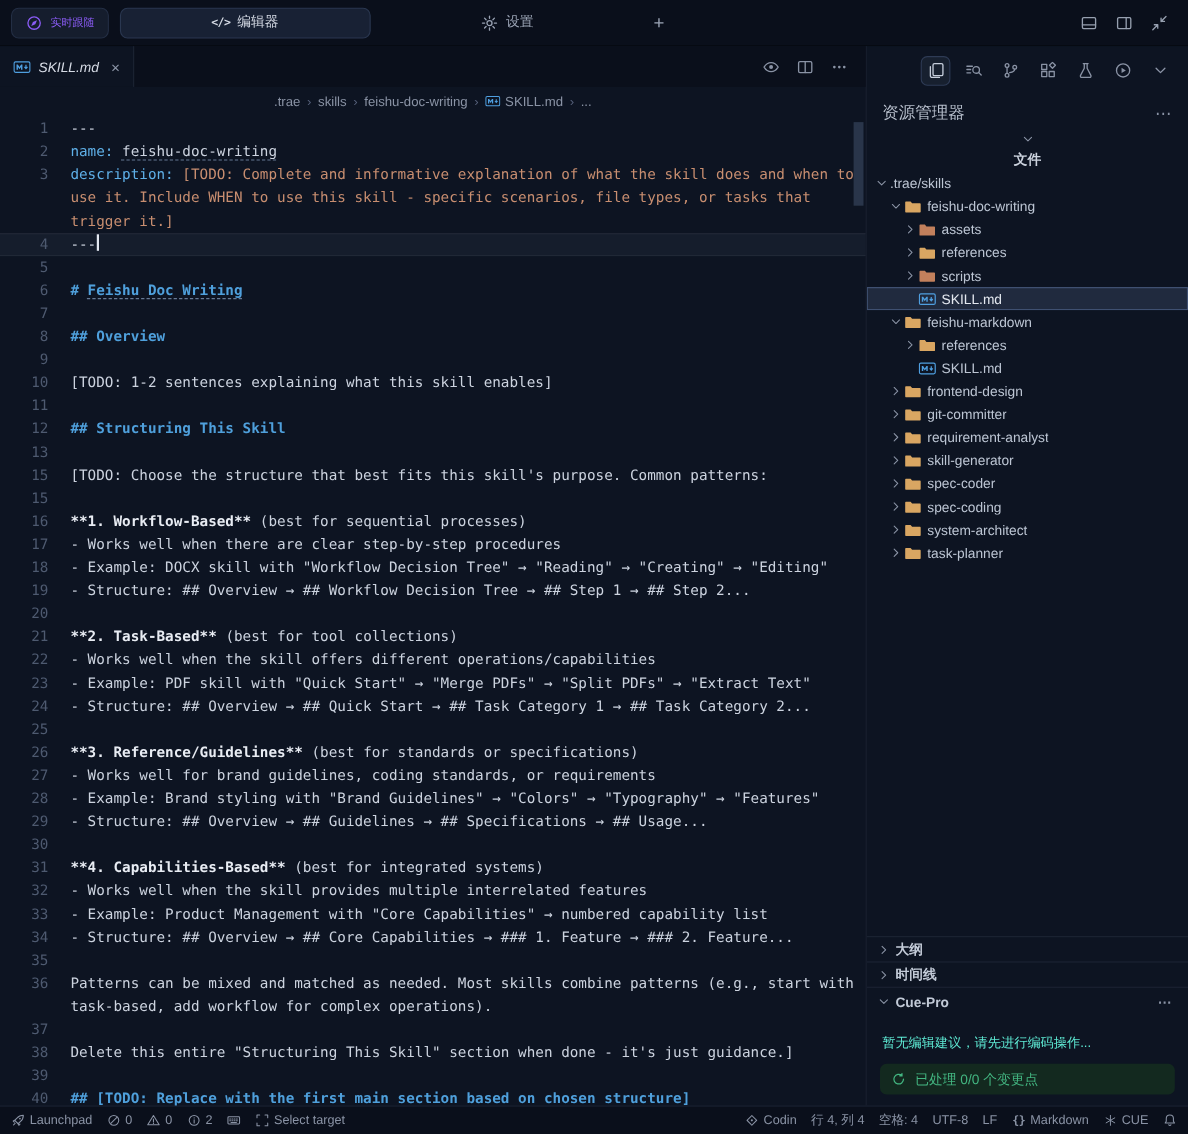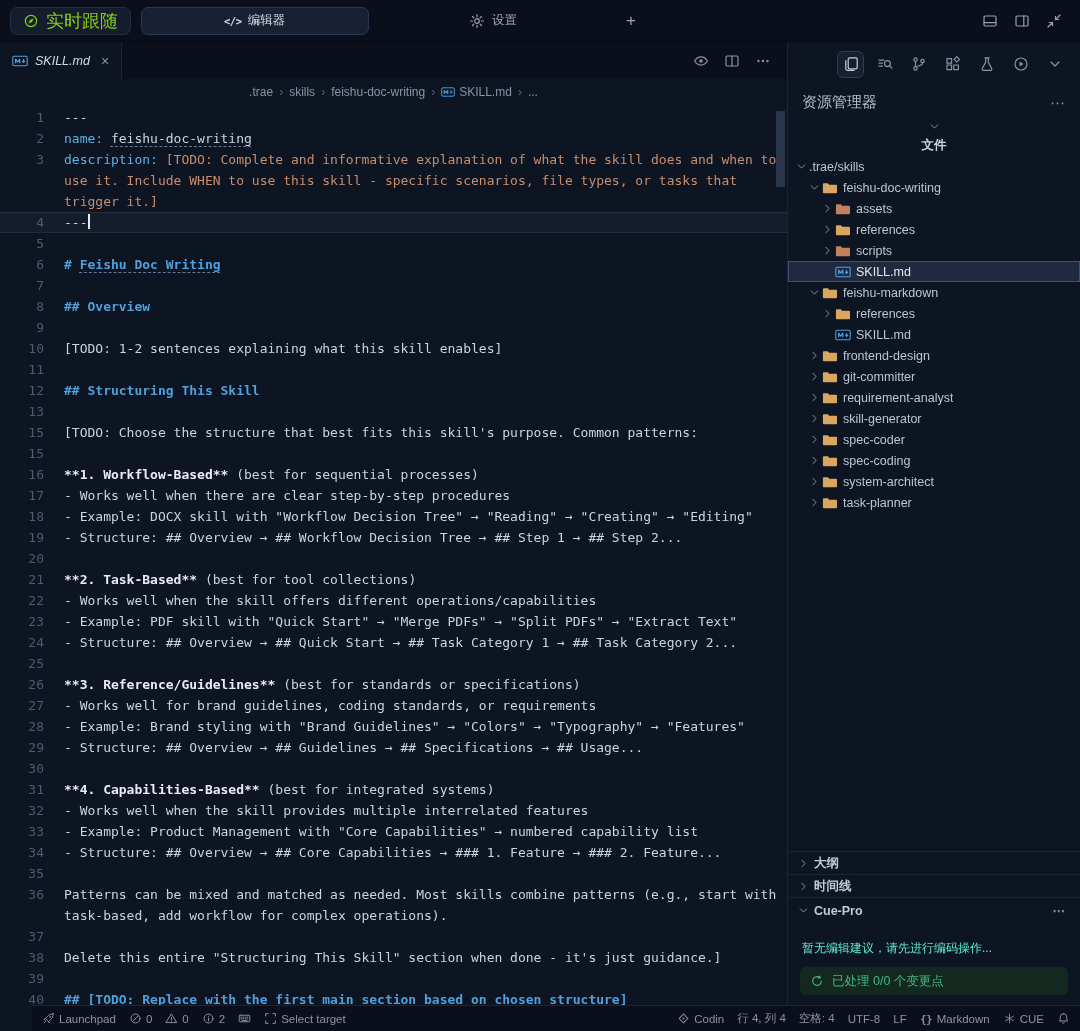--- a/index.html
+++ b/index.html
@@ -2,21 +2,21 @@
 <html><head>
 <meta charset="utf-8">
 <style>
   * { box-sizing: border-box; }
   html,body { margin:0; padding:0; width:1080px; height:1031px; background:#070b14; overflow:hidden;
               font-family:"Liberation Sans", sans-serif; }
   .window { width:1080px; height:1031px; display:flex; flex-direction:column; background:#0d1422; }
 
   
   .topbar { height:42px; flex:none; background:#0a0f1b; display:flex; align-items:center; padding:0 10px; gap:10px; border-bottom:1px solid #060a12; }
-  .tbtn { display:flex; align-items:center; gap:7px; height:28px; padding:0 12px; background:#151d2d; border:1px solid #232e44; border-radius:7px; color:#84cc16; font-size:18px; cursor:pointer; }
+  .tbtn { display:flex; align-items:center; gap:7px; height:28px; padding:0 12px; background:#151d2d; border:1px solid #232e44; border-radius:7px; color:#8b5cf6; font-size:10px; cursor:pointer; }
   .ttab { display:flex; align-items:center; justify-content:center; gap:7px; height:28px; width:228px; border-radius:7px; color:#9aa3b4; font-size:12.5px; cursor:pointer; }
   .ttab.active { background:#182134; border:1px solid #2a3750; color:#d7dce6; }
   .plusbtn { width:28px; height:28px; display:flex; align-items:center; justify-content:center; color:#9aa3b4; font-size:17px; cursor:pointer; border-radius:6px; }
   .tb-right { margin-left:auto; display:flex; align-items:center; gap:16px; padding-right:8px; color:#97a0b0; }
 
   
   .main { flex:1; display:flex; min-height:0; }
   .editor-pane { width:788px; flex:none; display:flex; flex-direction:column; background:#0d1422; border-right:1px solid #1c2434; }
 
   .tabbar { height:37px; flex:none; background:#0a0f1b; display:flex; align-items:stretch; }
@@ -62,21 +62,21 @@
   .tlabel { white-space:nowrap; overflow:hidden; text-overflow:ellipsis; }
   .side-bottom { margin-top:auto; }
   .collapsed { display:flex; align-items:center; gap:3px; height:23px; padding:0 8px; border-top:1px solid #1c2434; color:#c2cad7; font-size:12.5px; font-weight:bold; cursor:pointer; }
   .cuepro { border-top:1px solid #1c2434; padding-bottom:10px; }
   .cuepro-head { display:flex; align-items:center; gap:3px; padding:5px 8px 3px; color:#c2cad7; font-size:12.5px; font-weight:bold; }
   .cuepro-head .more { margin-left:auto; color:#8a93a5; padding-right:6px; letter-spacing:1px; cursor:pointer; }
   .cuepro-text { padding:3px 14px 0; color:#5eead4; font-size:12px;margin-top:16px; }
   .cuepro-banner { margin:10px 12px 0; height:28px; display:flex; align-items:center; gap:8px; padding:0 10px; background:#13291f; border-radius:6px; color:#43b681; font-size:12.5px; }
 
   
-  .statusbar { height:26px; flex:none; background:#0a0f1b; border-top:1px solid #1c2434; display:flex; align-items:center; padding:0 10px; font-size:11.5px; color:#8a93a5;margin-left:32px; }
+  .statusbar { height:26px; flex:none; background:#0a0f1b; border-top:1px solid #1c2434; display:flex; align-items:center; padding:0 10px; font-size:11.5px; color:#8a93a5; }
   .sb-left  { display:flex; align-items:center; gap:13px; }
   .sb-right { margin-left:auto; display:flex; align-items:center; gap:13px; }
   .sb-item { display:flex; align-items:center; gap:4px; cursor:pointer; white-space:nowrap; }
   .sb-item .icn { width:13px; height:13px; }
 
   .icn { display:inline-flex; width:16px; height:16px; align-items:center; justify-content:center; }
   .icn svg, .chev svg, .ficon svg, .act-btn svg { width:100%; height:100%; display:block; }
   .chev svg { width:13px; height:13px; }
   .txticn { font-size:10.5px; font-weight:bold; letter-spacing:-0.5px; font-family:"DejaVu Sans Mono", monospace; }
 </style>

